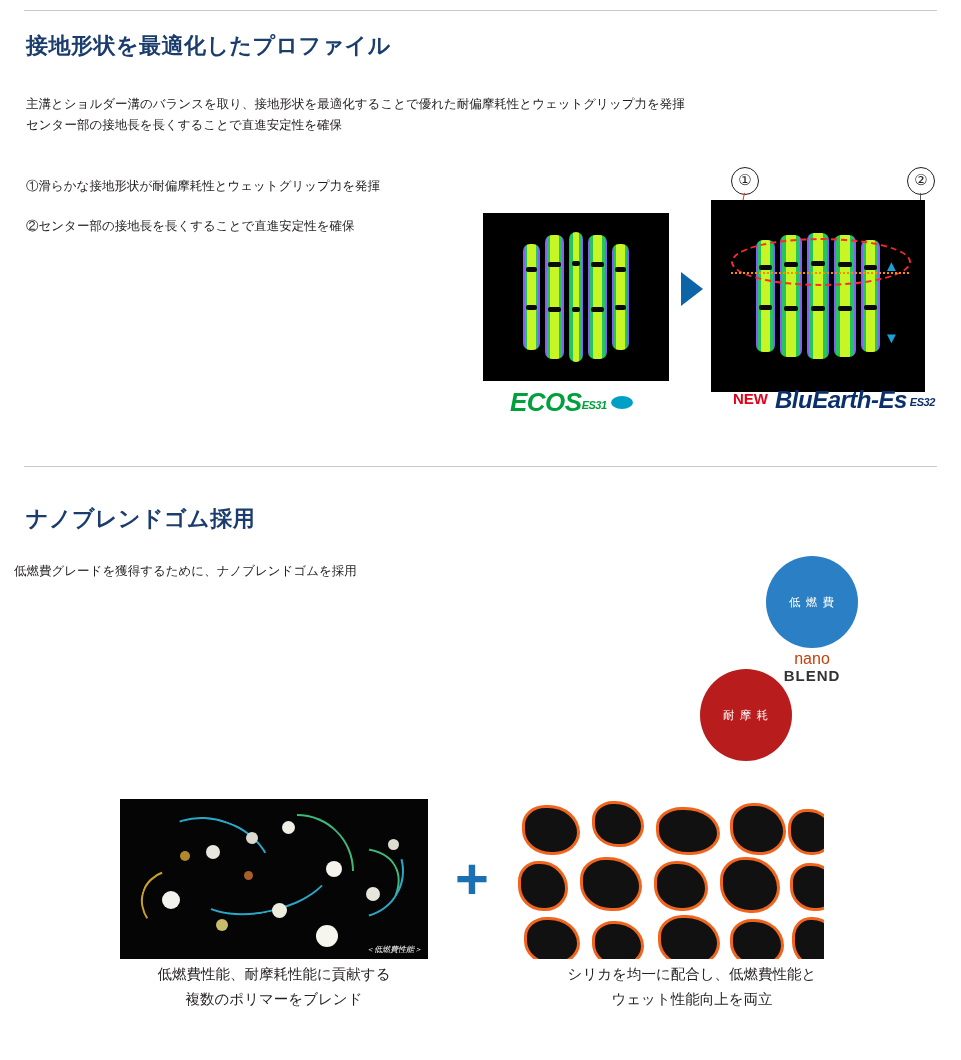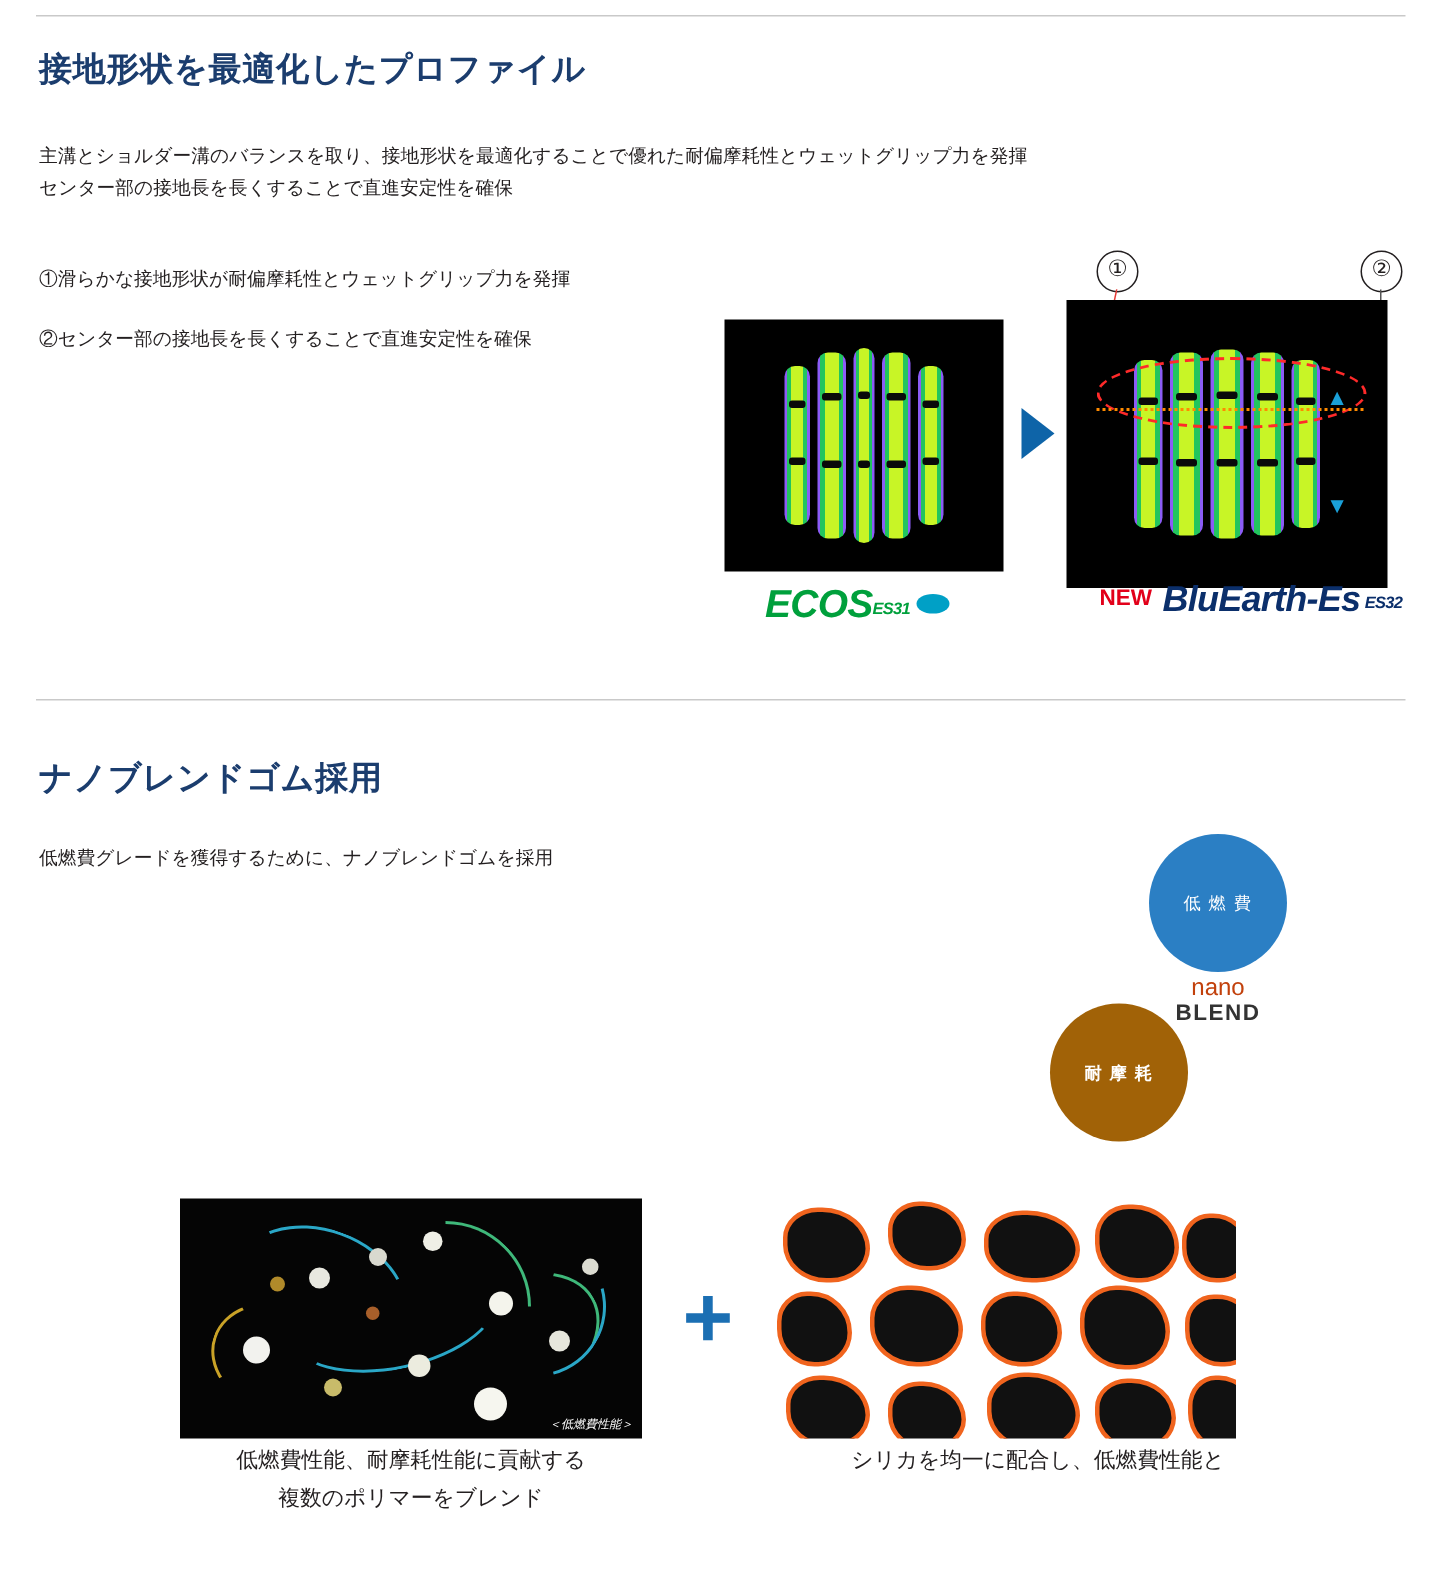--- a/index.html
+++ b/index.html
@@ -45,21 +45,21 @@
     position: absolute;
     font-size: 12.5px;
     line-height: 20px;
     color: #231f20;
     white-space: nowrap;
   }
   .t1 { left: 26px; top: 94px; }
   .t2 { left: 26px; top: 115px; }
   .t3 { left: 26px; top: 176px; font-family: Liberation Serif, serif; }
   .t4 { left: 26px; top: 216px; }
-  .t5 { left: 26px; top: 562px; }
+  .t5 { left: 14px; top: 562px; font-family: Liberation Mono, monospace; }
   .t6 { left: 26px; top: 585px; }
 
   
   .fp {
     position: absolute;
     background: #000000;
     overflow: hidden;
   }
   .fp-left  { left: 483px; top: 213px; width: 186px; height: 168px; }
   .fp-right { left: 711px; top: 200px; width: 214px; height: 192px; }
@@ -213,21 +213,21 @@
     border-radius: 50%;
     color: #ffffff;
     font-size: 11.5px;
     display: flex;
     align-items: center;
     justify-content: center;
     letter-spacing: 1px;
     text-align: center;
   }
   .lobe-top   { left: 76px; top: 6px;   background: #2b7fc4; }
-  .lobe-left  { left: 10px; top: 119px; background: #a16207; font-weight: bold; }
+  .lobe-left  { left: 10px; top: 119px; background: #b91c1c; }
   .lobe-right { left: 140px; top: 119px; background: #e8703a; }
   .nano-label {
     position: absolute;
     left: 72px; top: 100px;
     width: 100px;
     text-align: center;
     line-height: 17px;
   }
   .nano-label .n1 { font-size: 16px; color: #c2410c; }
   .nano-label .n2 { font-size: 15px; font-weight: bold; color: #333; letter-spacing: 1px; }
@@ -405,15 +405,16 @@
     <div class="blob" style="left:214px; top:120px; width:48px; height:42px;"></div>
     <div class="blob" style="left:276px; top:118px; width:40px; height:44px;"></div>
   </div>
 
   <div class="cap cap-left">
     <div>低燃費性能、耐摩耗性能に貢献する</div>
     <div>複数のポリマーをブレンド</div>
   </div>
   <div class="cap cap-right">
     <div>シリカを均一に配合し、低燃費性能と</div>
+    <div>ウェット性能向上を両立</div>
   </div>
 
 </div>
 
 </body></html>

